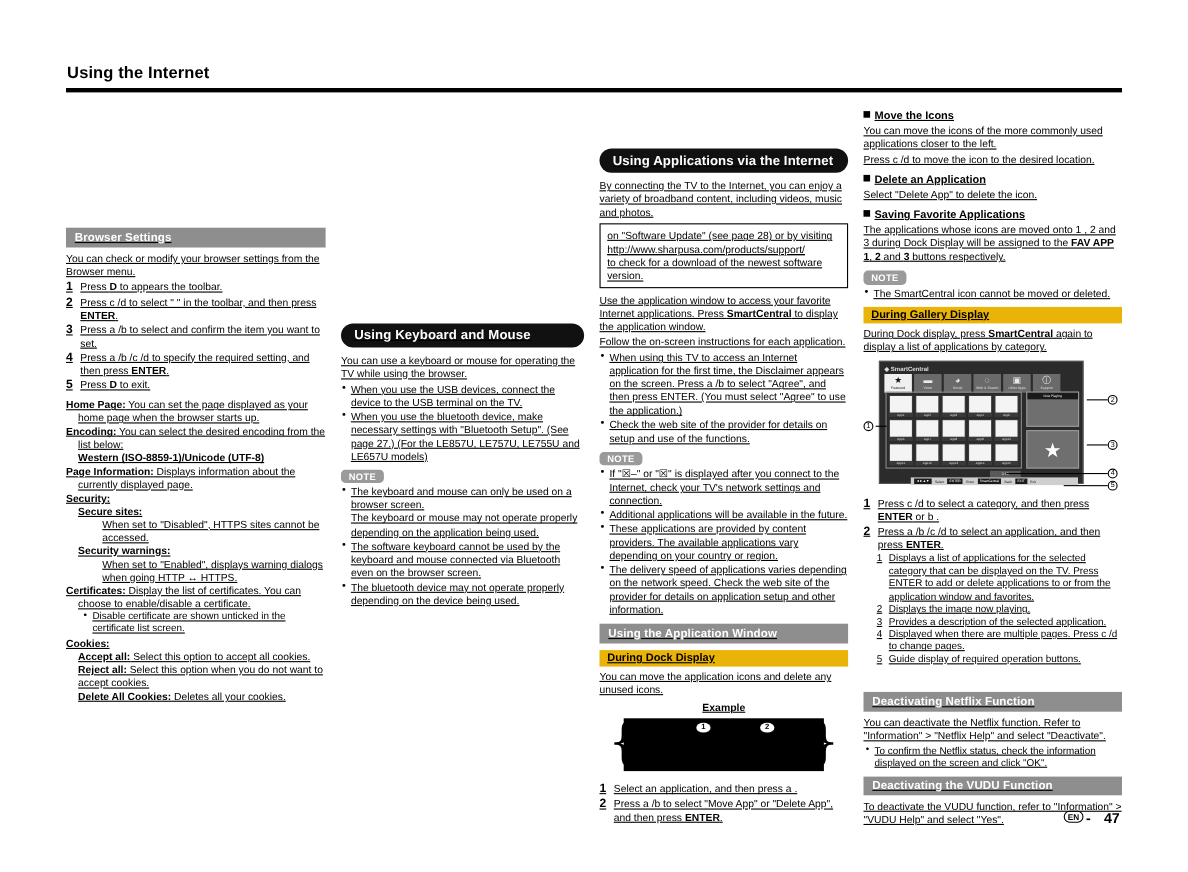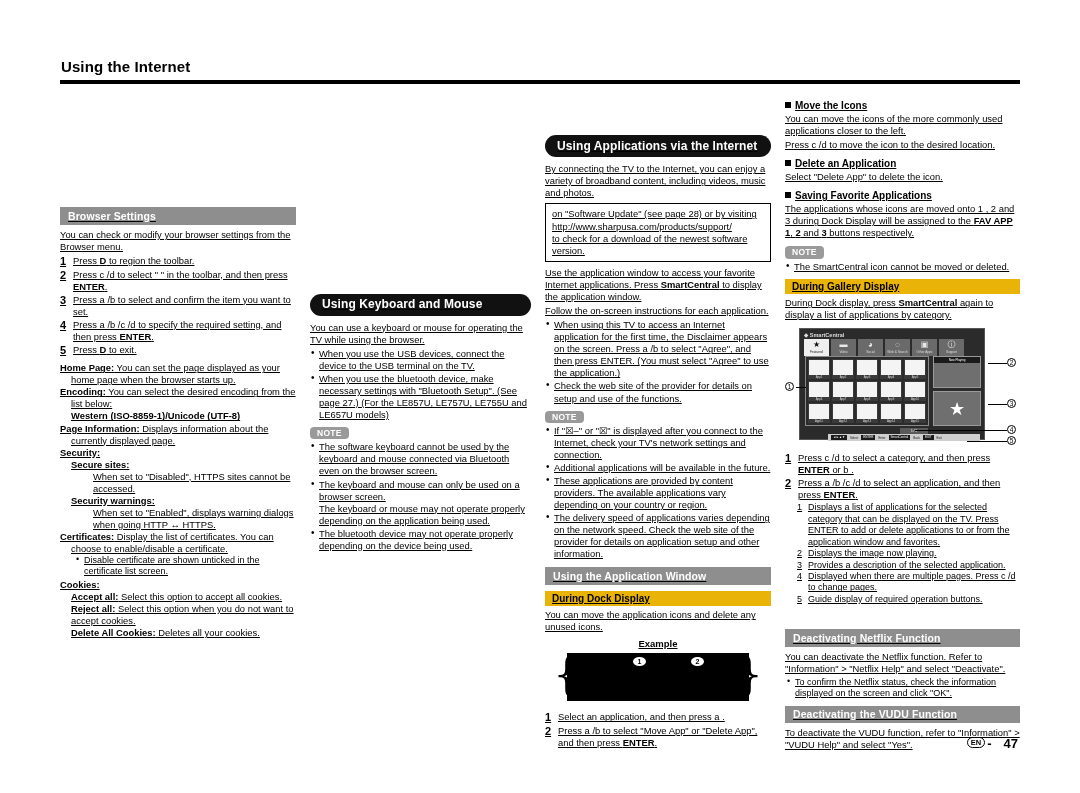--- a/index.html
+++ b/index.html
@@ -154,21 +154,21 @@
 
   <div class="cols">
 
     <div class="col c1">
       <div class="h-gray">Browser Settings</div>
       <p>You can check or modify your browser settings from the Browser menu.</p>
 
       <div class="steps">
         <div class="step">
           <span class="n">1</span>
-          <span class="t"><span>Press </span><b>D</b><span> to region the toolbar.</span></span>
+          <span class="t"><span>Press </span><b>D</b><span> to appears the toolbar.</span></span>
         </div>
         <div class="step">
           <span class="n">2</span>
           <span class="t"><span>Press c /d  to select "     " in the toolbar, and then press </span><b>ENTER</b><span>.</span></span>
         </div>
         <div class="step">
           <span class="n">3</span>
           <span class="t">Press a /b  to select and confirm the item you want to set.</span>
         </div>
         <div class="step">
@@ -203,23 +203,23 @@
       <div class="plain-ind"><b>Delete All Cookies:</b><span> Deletes all your cookies.</span></div>
     </div>
 
     <div class="col c2">
       <div class="h-black">Using Keyboard and Mouse</div>
       <p>You can use a keyboard or mouse for operating the TV while using the browser.</p>
       <div class="bl">When you use the USB devices, connect the device to the USB terminal on the TV.</div>
       <div class="bl">When you use the bluetooth device, make necessary settings with "Bluetooth Setup". (See page 27.) (For the LE857U, LE757U, LE755U and LE657U models)</div>
 
       <div class="note-badge">NOTE</div>
-      <div class="bl">The software keyboard cannot be used by the keyboard and mouse connected via Bluetooth even on the browser screen.</div>
       <div class="bl" style="white-space:pre-line">The keyboard and mouse can only be used on a browser screen.
 The keyboard or mouse may not operate properly depending on the application being used.</div>
+      <div class="bl">The software keyboard cannot be used by the keyboard and mouse connected via Bluetooth even on the browser screen.</div>
       <div class="bl">The bluetooth device may not operate properly depending on the device being used.</div>
     </div>
 
     <div class="col c3">
       <div class="h-black">Using Applications via the Internet</div>
       <p>By connecting the TV to the Internet, you can enjoy a variety of broadband content, including videos, music and photos.</p>
 
       <div class="box">
         <div>on "Software Update" (see page 28) or by visiting</div>
         <div style="text-decoration:underline">http://www.sharpusa.com/products/support/</div>

